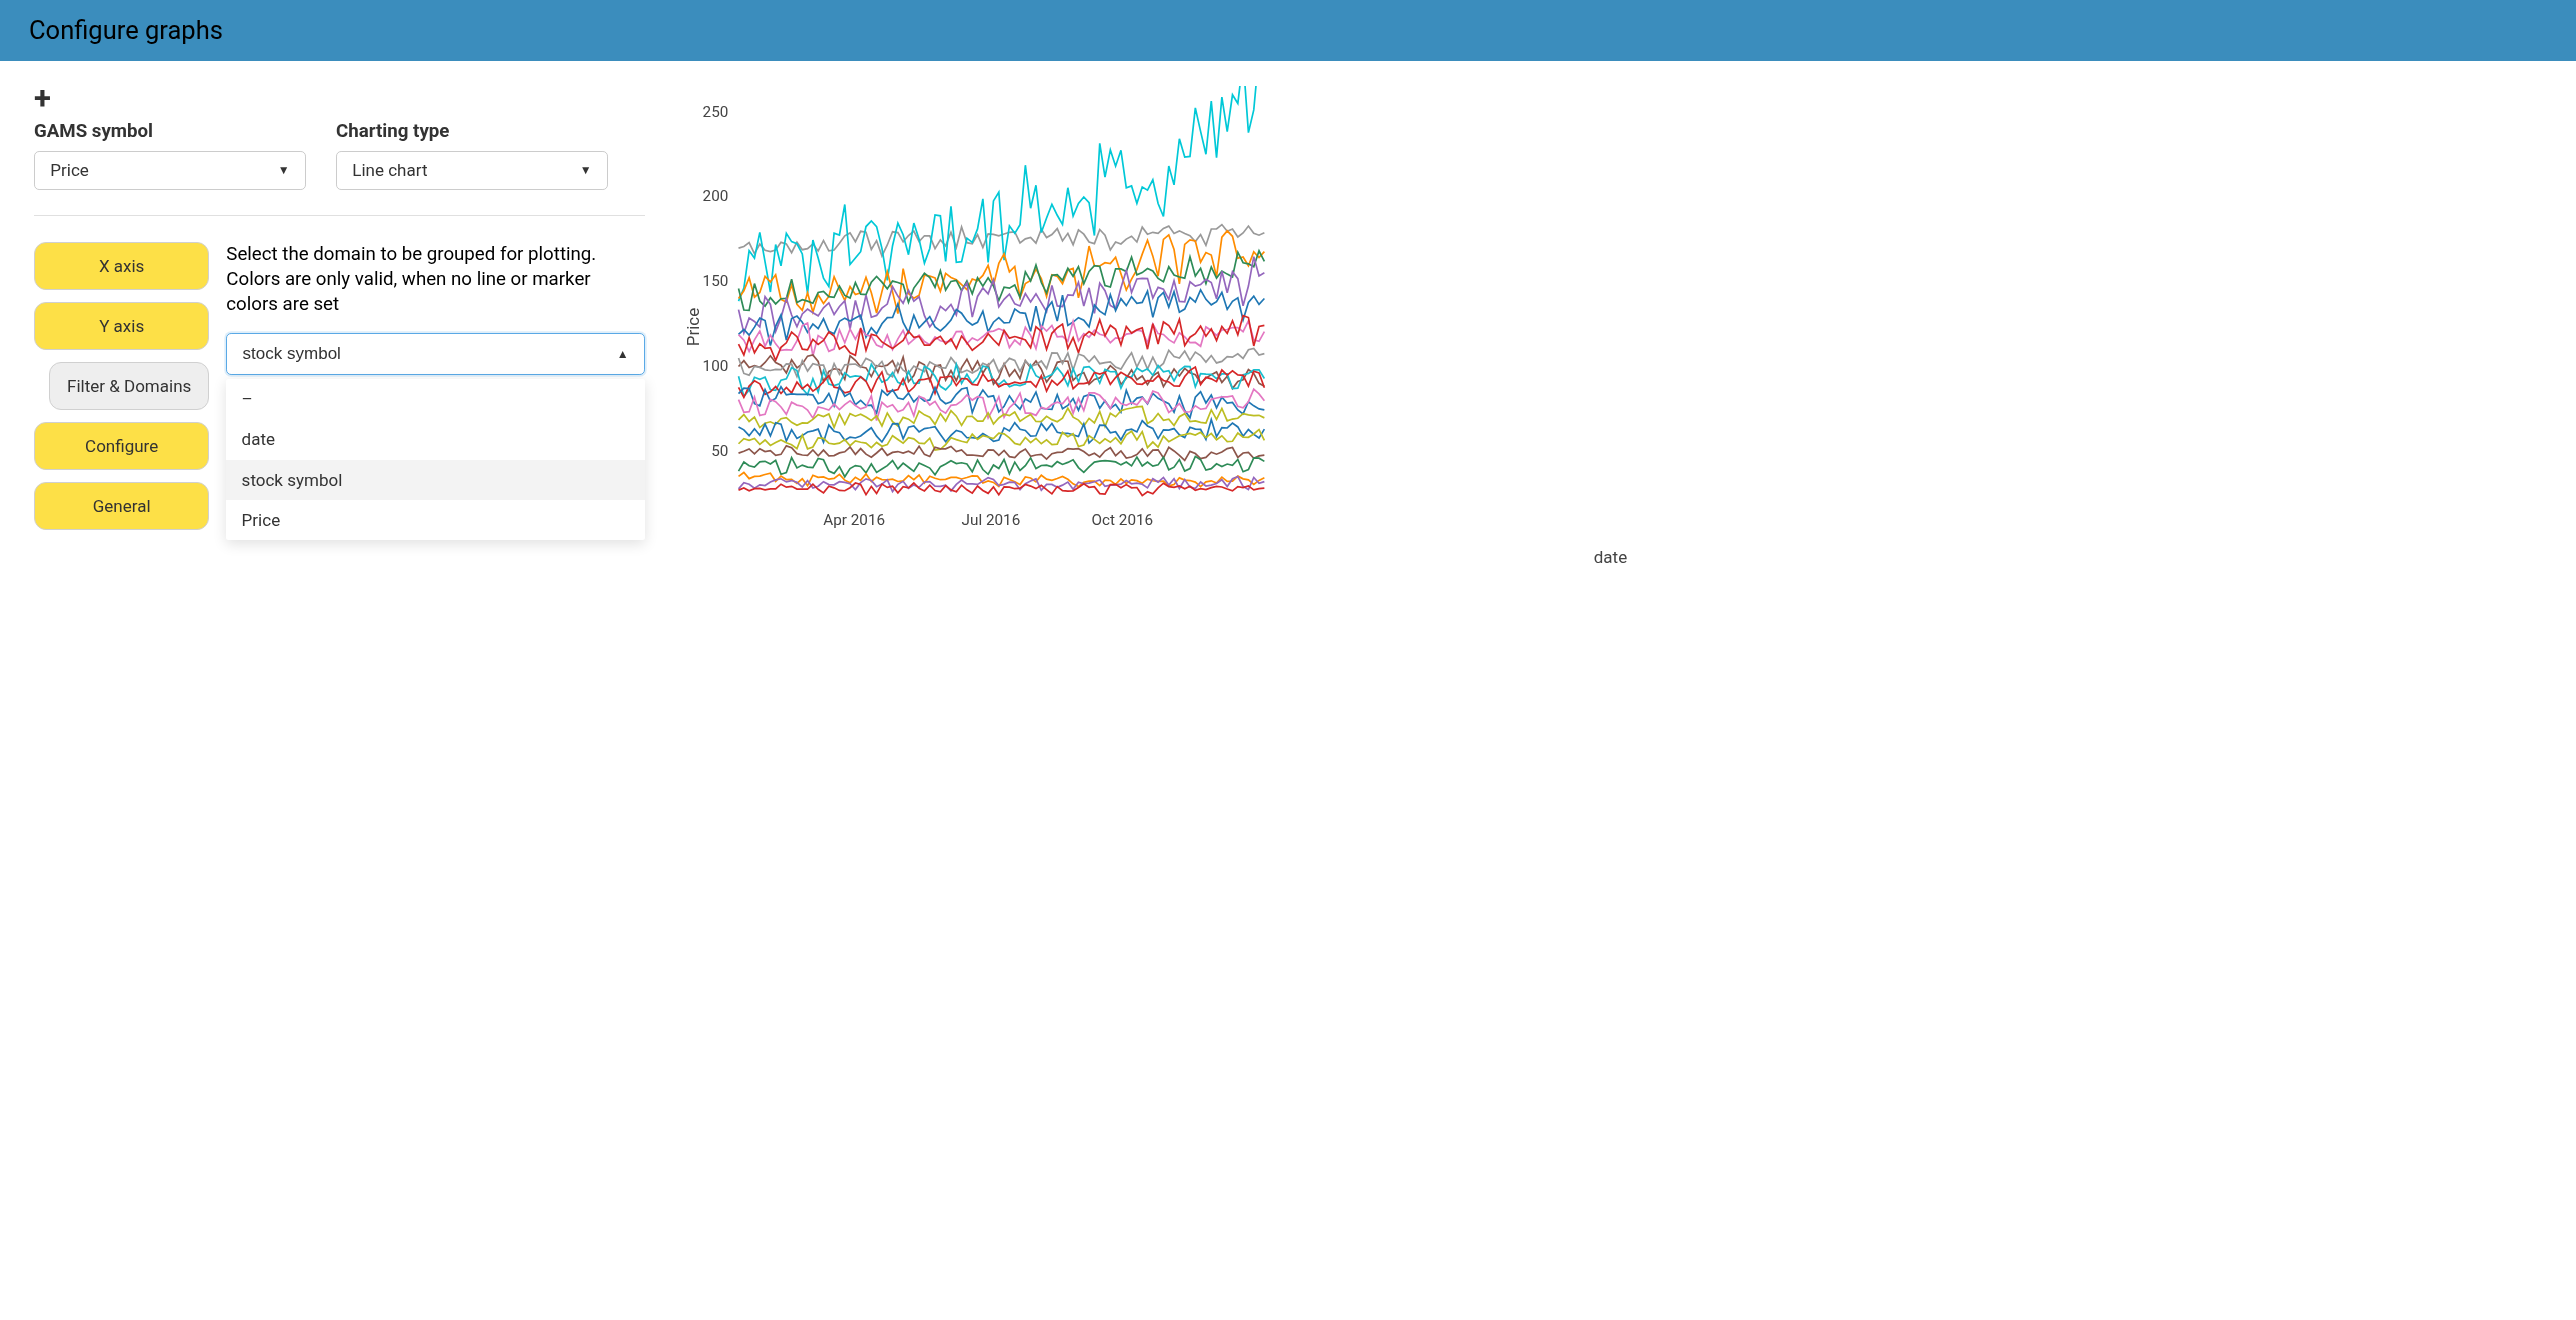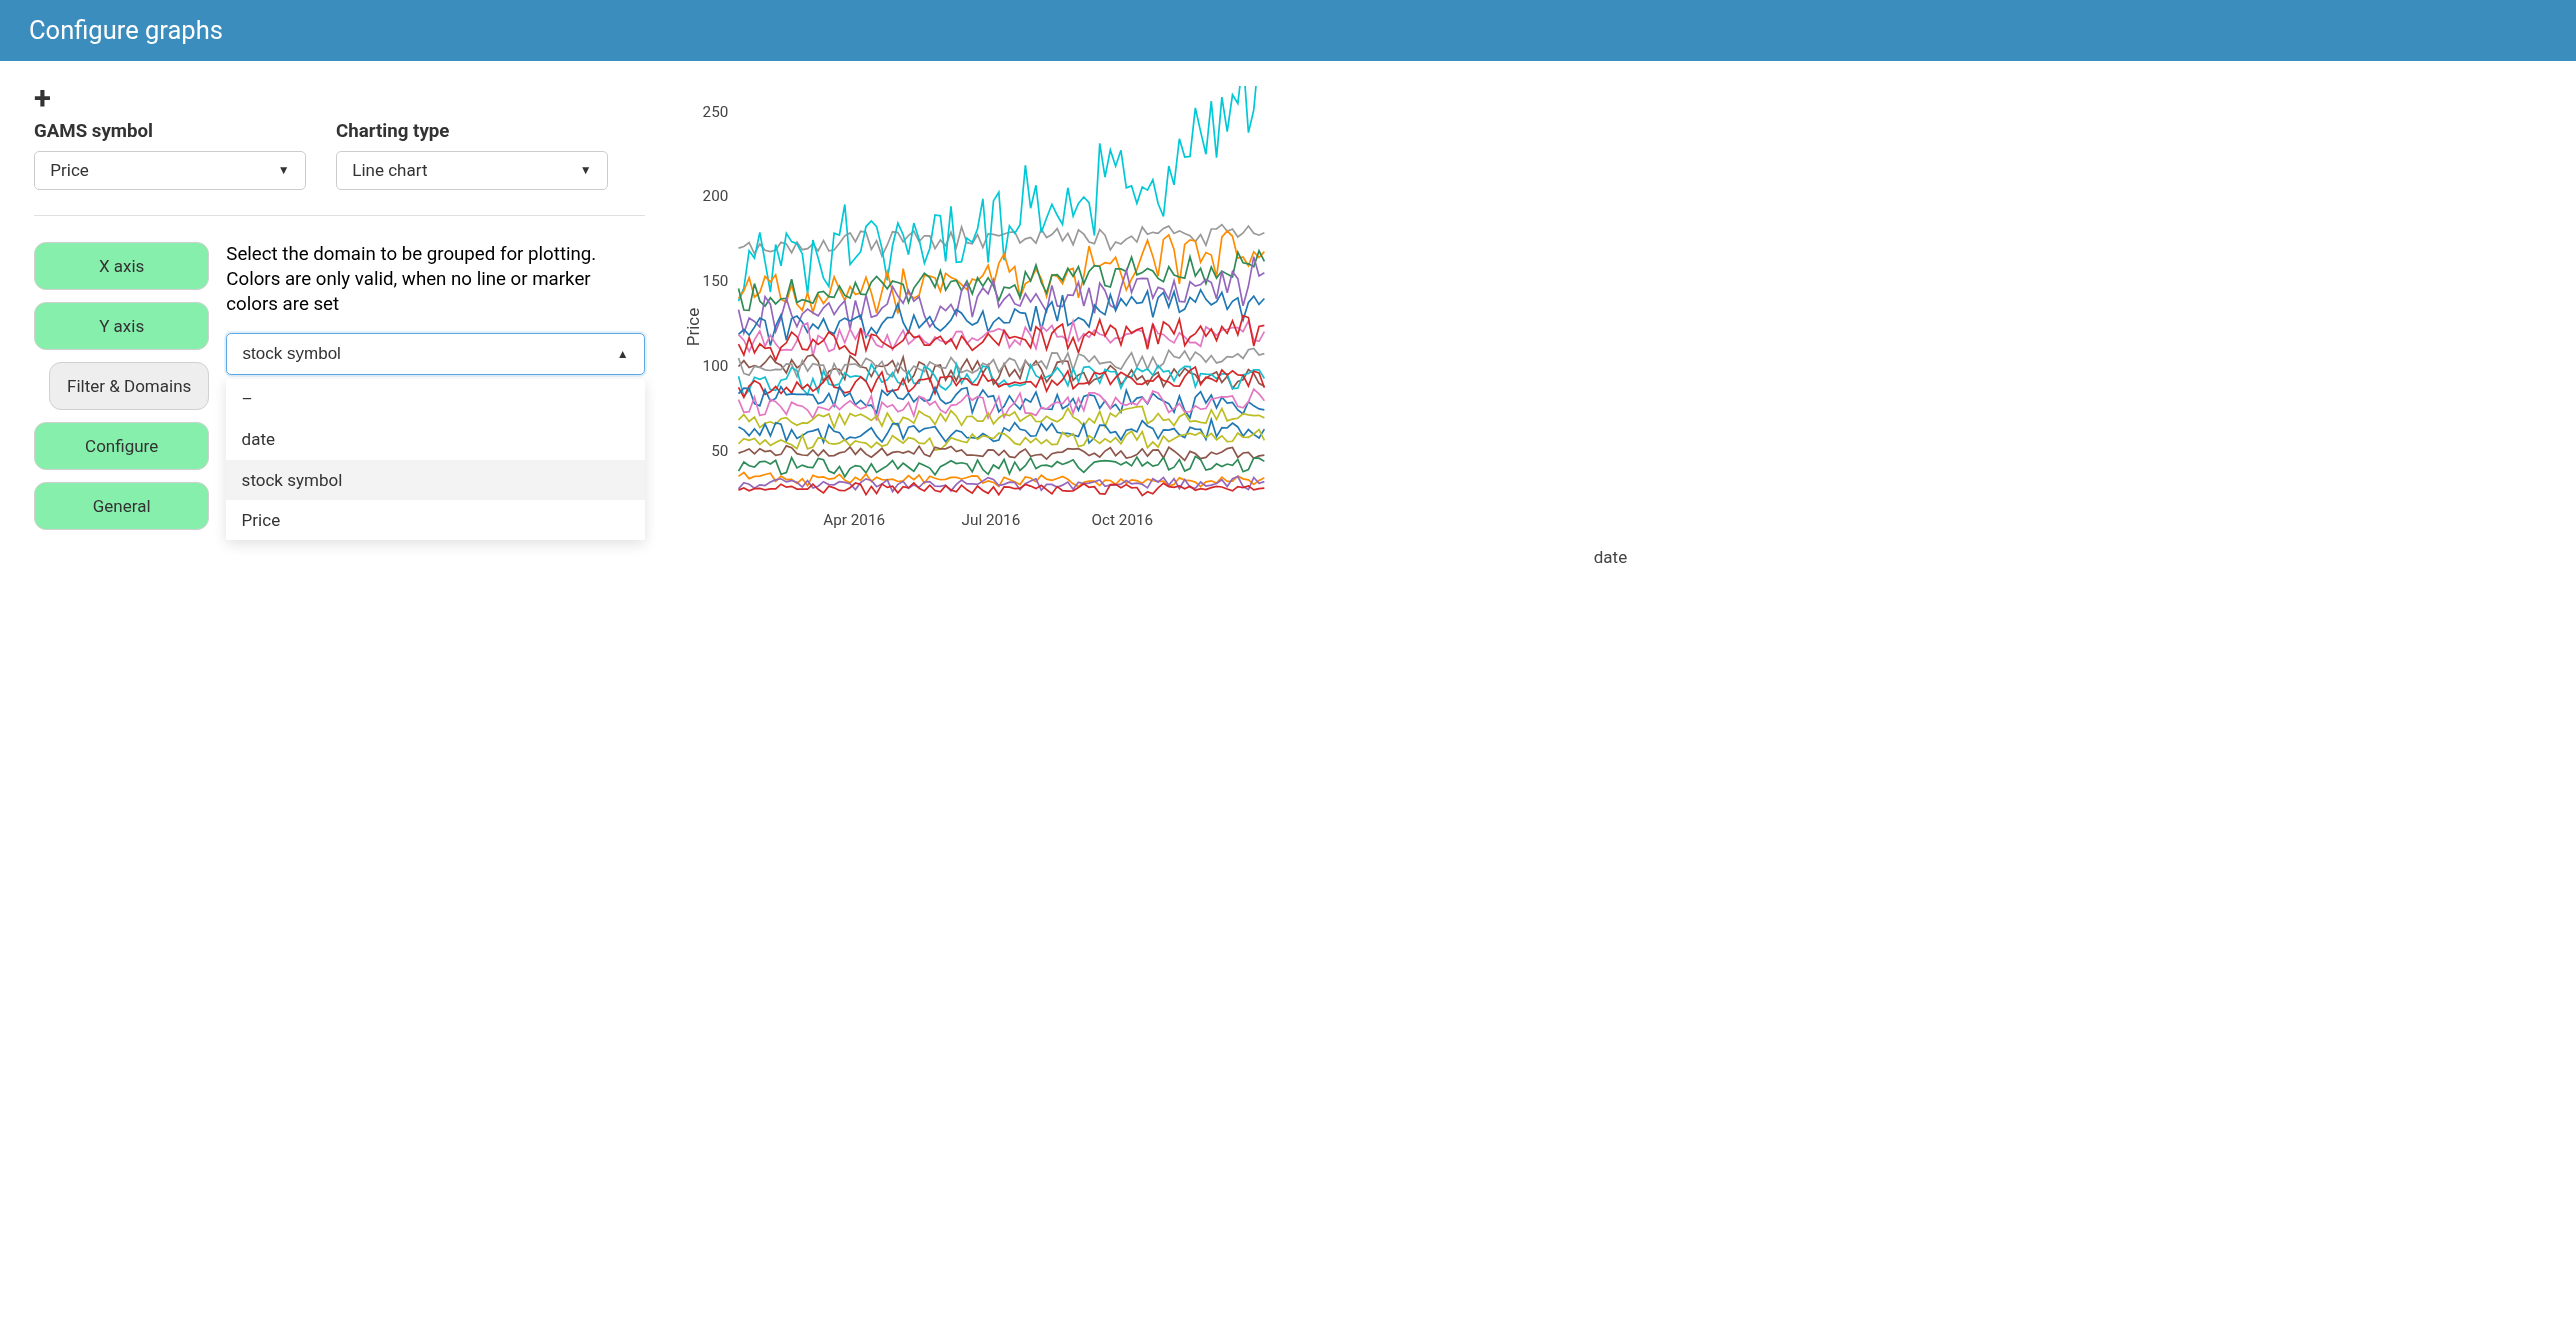--- a/index.html
+++ b/index.html
@@ -3,21 +3,21 @@
 <meta charset="utf-8">
 <style>
   * { box-sizing: border-box; margin: 0; padding: 0; }
   body {
     font-family: "Segoe UI", -apple-system, BlinkMacSystemFont, Roboto, Helvetica, Arial, sans-serif;
     background: #fff;
     color: #333;
   }
   .header {
     background: #3b8dbd;
-    color: #ffffff;
+    color: #000000;
     padding: 15.3px 29px;
     font-size: 25.5px;
     font-weight: 400;
   }
   .main {
     display: flex;
     padding: 17px 34px;
     gap: 34px;
   }
   .left-col {
@@ -76,21 +76,21 @@
     flex-direction: column;
     gap: 12px;
   }
   .tab {
     border: 1.3px solid #d0d0d0;
     border-radius: 12px;
     padding: 12px 17px;
     font-size: 17px;
     color: #333;
     cursor: pointer;
-    background: #86efac;
+    background: #fde047;
     text-align: center;
     min-width: 119px;
     line-height: 1.3;
   }
   .tab.active { background: #eee; margin-left: 15px; }
   .domain-panel {
     flex: 1;
     position: relative;
   }
   .instr {

